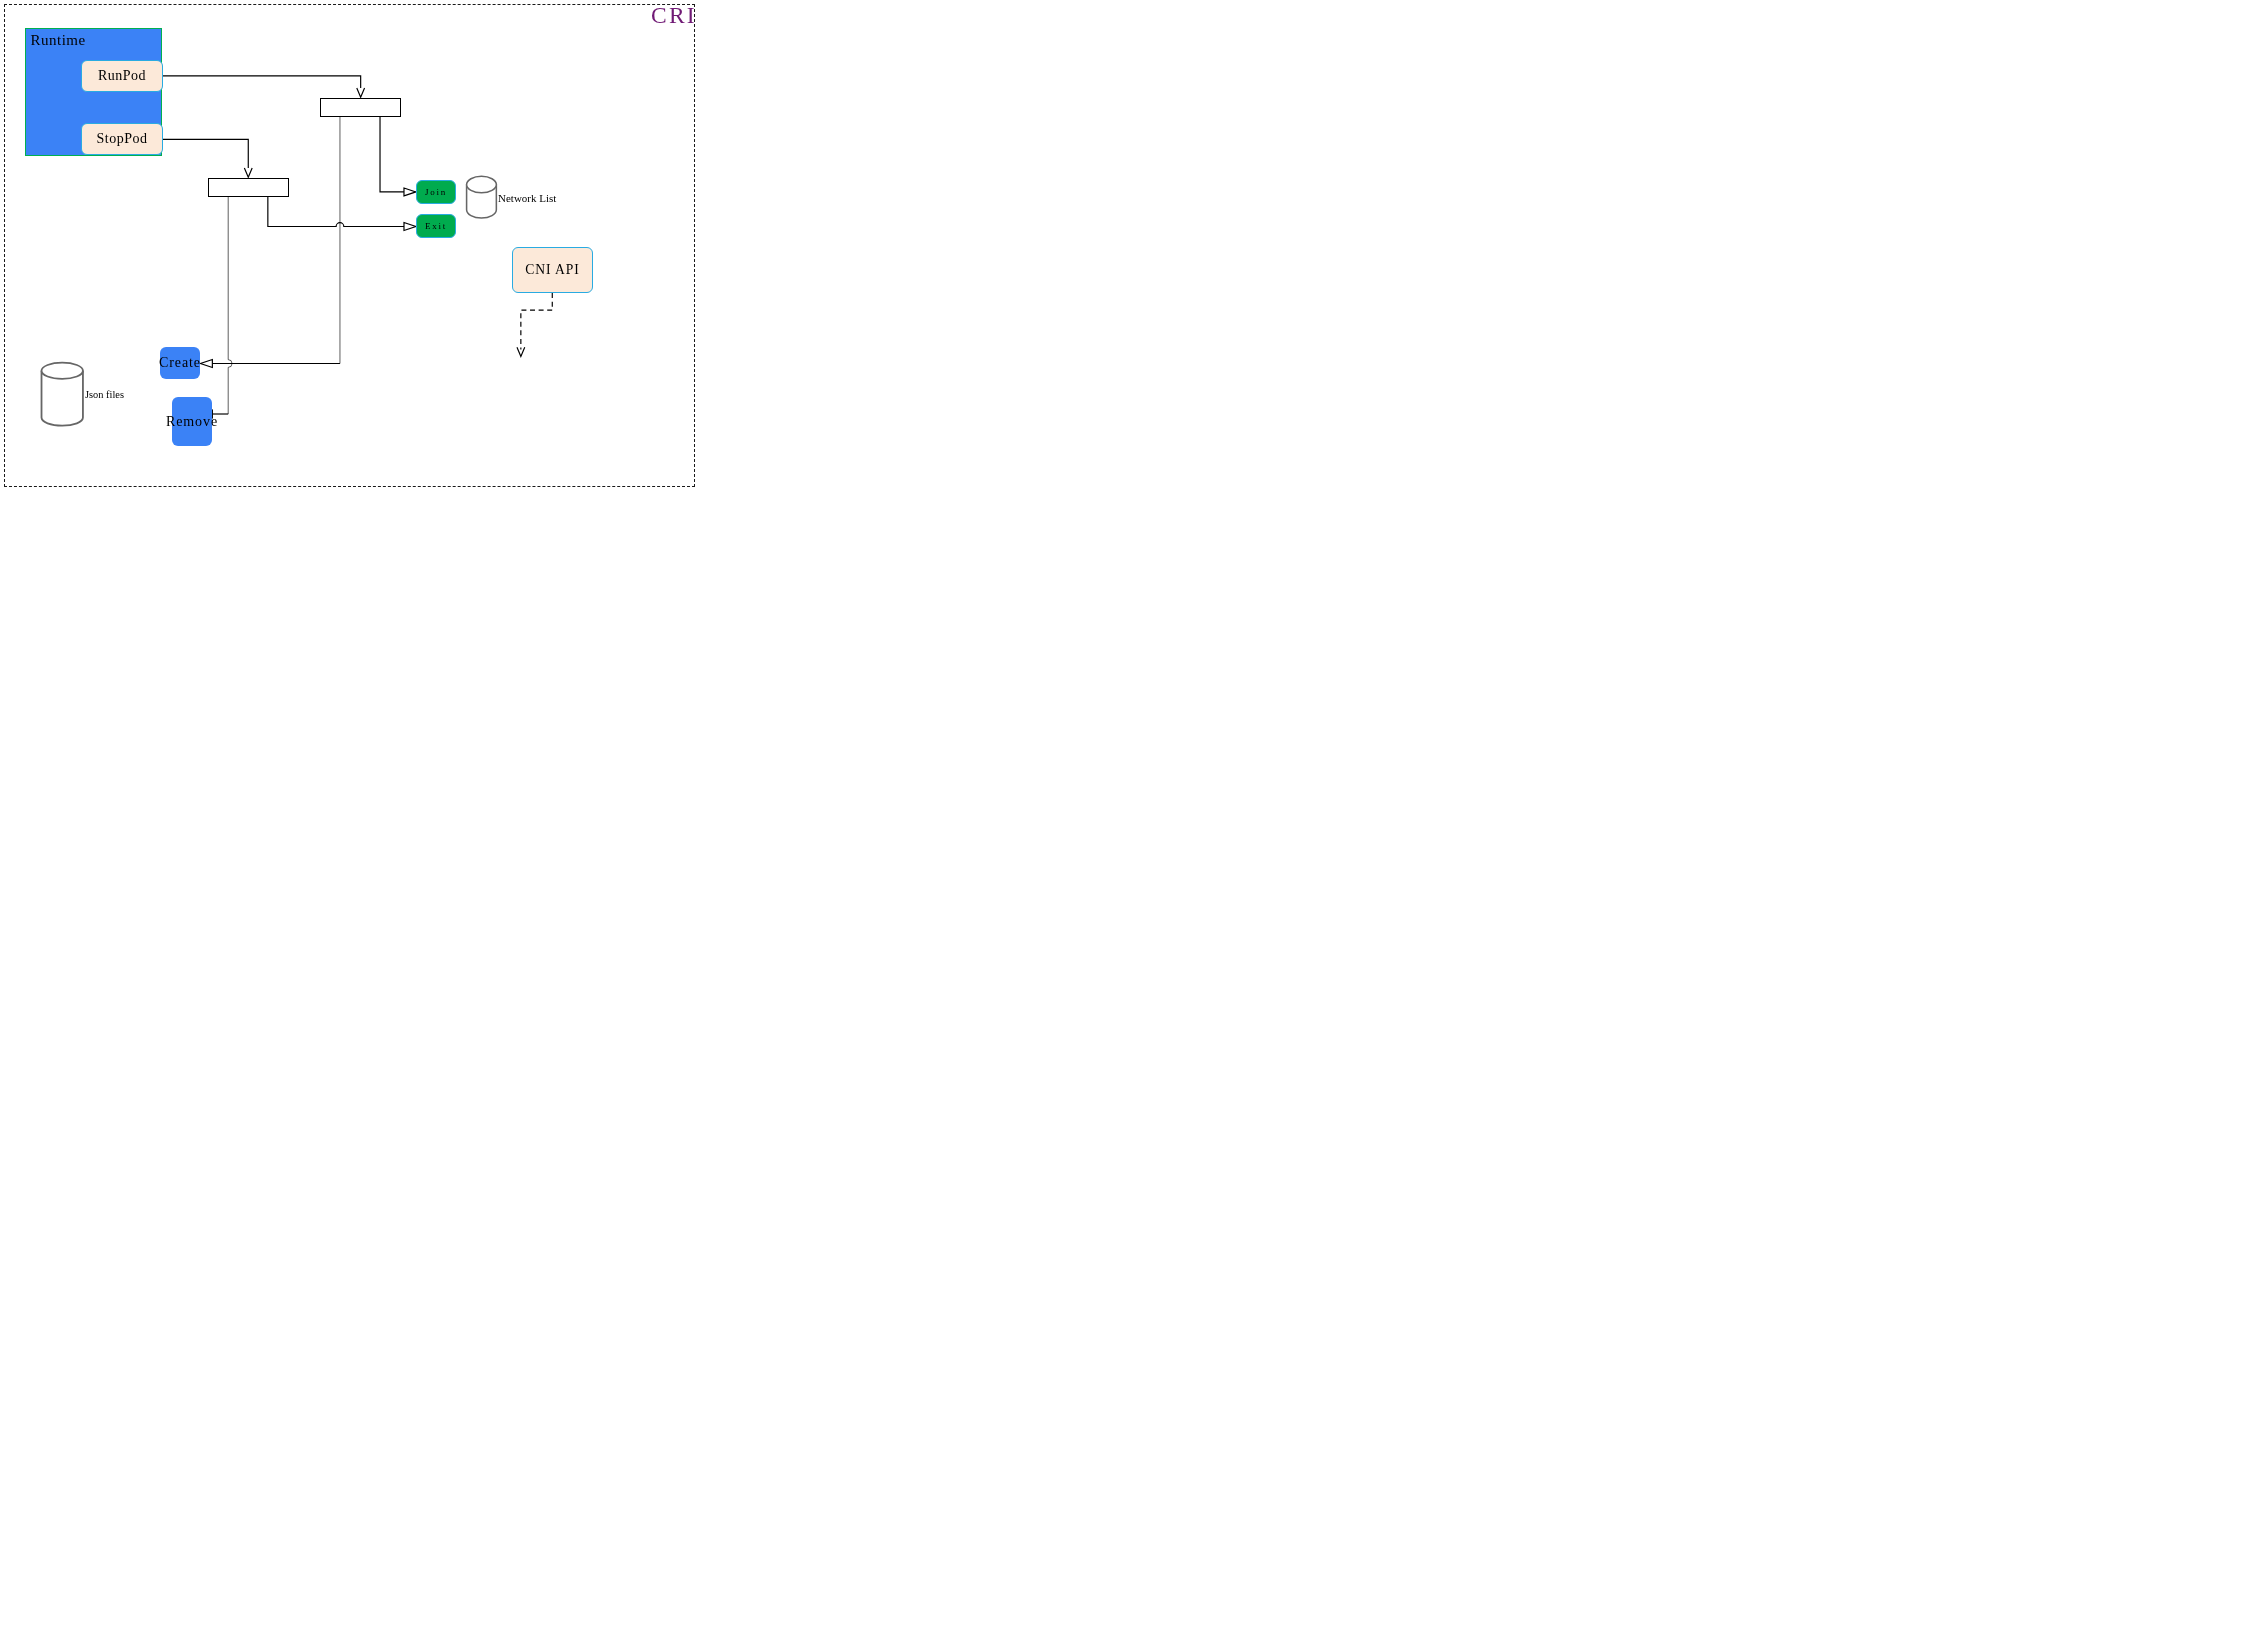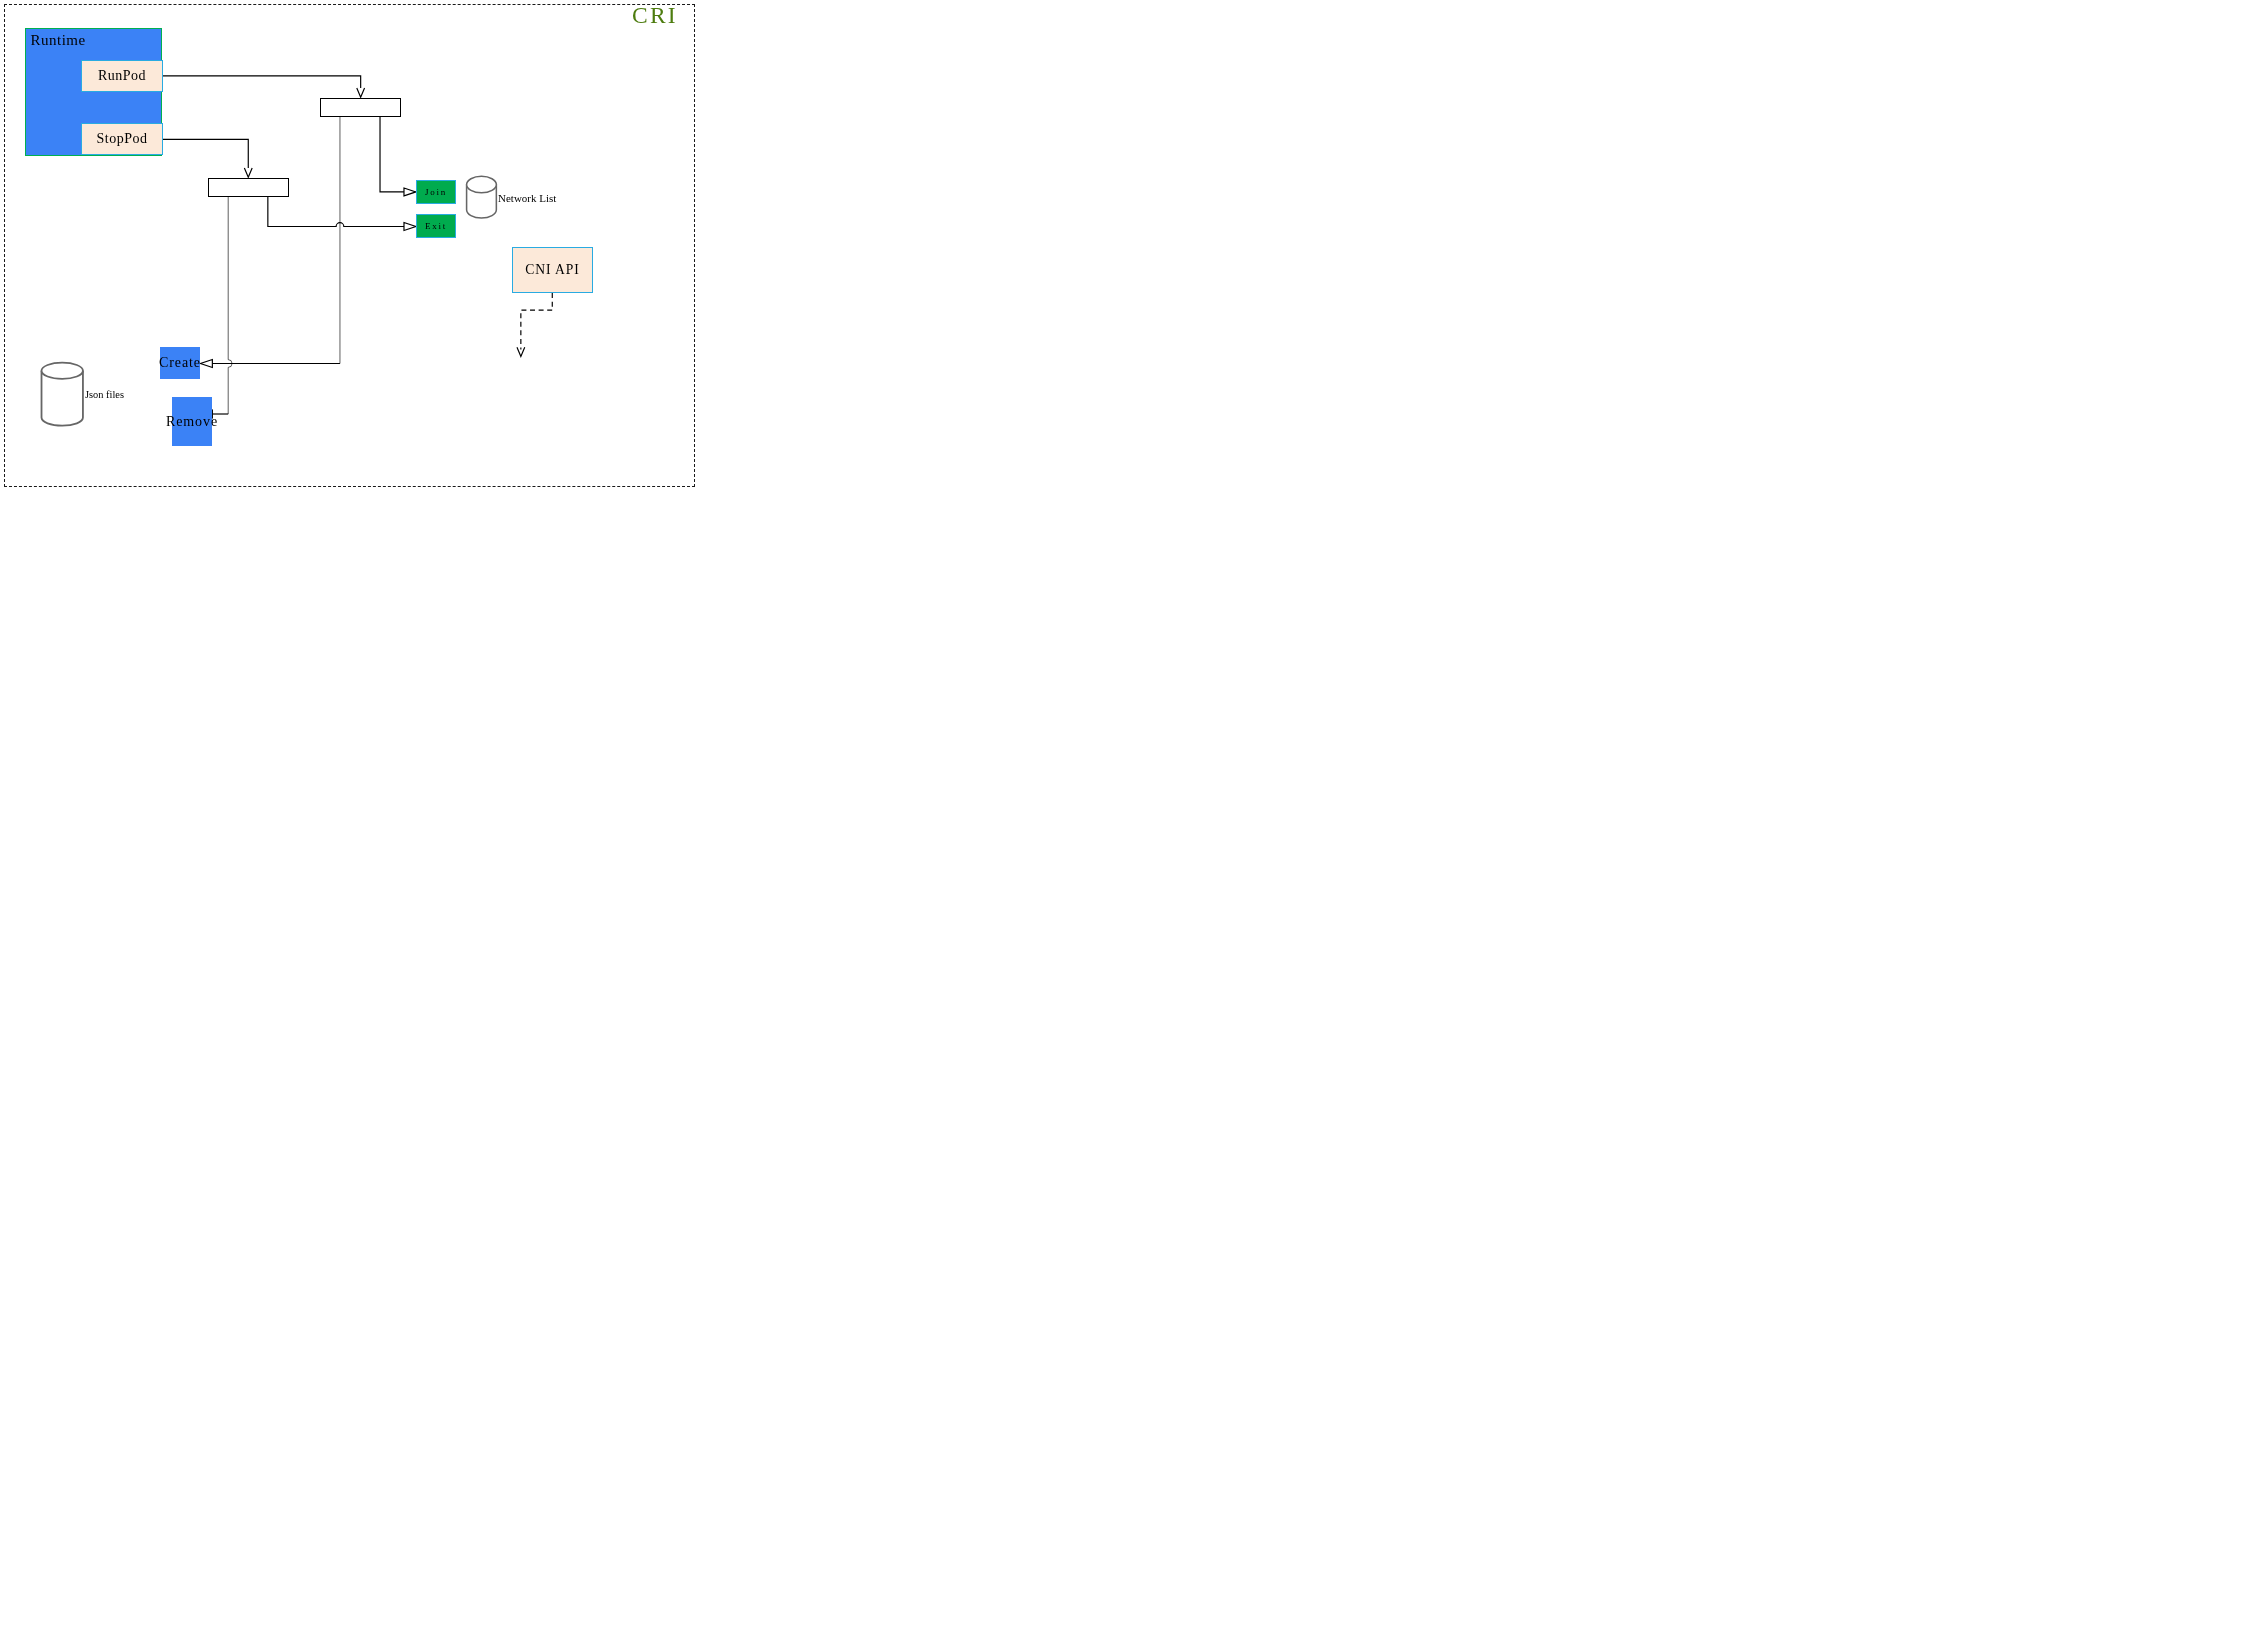--- a/index.html
+++ b/index.html
@@ -1,26 +1,26 @@
 <!DOCTYPE html>
 <html style="font-size:7.2px"><head>
 <meta charset="utf-8">
 <style>
   html,body{margin:0;padding:0;background:#fff;}
   .stage{position:relative;width:699px;height:491px;background:#fff;
          font-family:"Liberation Serif","DejaVu Serif",serif;color:#000;overflow:hidden;}
   .frame{position:absolute;left:3.6px;top:3.6px;right:3.6px;bottom:3.6px;border:0.9px dashed #1a1a1a;}
   .abs{position:absolute;box-sizing:border-box;}
-  .cri{position:absolute;top:1.8px;right:21px;font-size:23.5px;letter-spacing:2.3px;color:#4d7c0f;}
+  .cri{position:absolute;top:1.8px;right:2px;font-size:23.5px;letter-spacing:2.3px;color:#701a75;}
   .titlebox{background:#3b82f6;}
   .runtime{left:25px;top:28px;width:137px;height:128px;border:0.7px solid #00b050;}
   .checkpoint{left:25px;top:301px;width:137px;height:131px;border:0.7px solid #9b90c2;}
   .nm{left:456px;top:150px;width:137px;height:143px;border:0.7px solid #2e7fc2;}
   .boxtitle{position:absolute;left:4.5px;top:2.7px;font-size:15px;letter-spacing:0.5px;white-space:nowrap;}
-  .opbox{display:flex;align-items:center;justify-content:center;white-space:nowrap;}
+  .opbox{display:flex;align-items:center;justify-content:center;white-space:nowrap;border-radius:6px;}
   .peach{background:#fce9d9;border:0.7px solid #29abe2;font-size:14px;letter-spacing:0.5px;}
   .runpod{left:81px;top:60px;width:82px;height:32px;}
   .stoppod{left:81px;top:123px;width:82px;height:32px;}
   .cniapi{left:512px;top:247px;width:81px;height:46px;font-size:13.6px;letter-spacing:0.9px;}
   .green{background:#00ab4e;border:0.7px solid #29abe2;font-size:9px;letter-spacing:1.8px;}
   .join{left:416px;top:180px;width:40px;height:24px;}
   .exit{left:416px;top:214px;width:40px;height:24px;}
   .blue{background:#3b82f6;border:none;font-size:14px;letter-spacing:0.9px;}
   .create{left:160px;top:347px;width:40px;height:32px;}
   .remove{left:172px;top:397px;width:40px;height:49px;}

